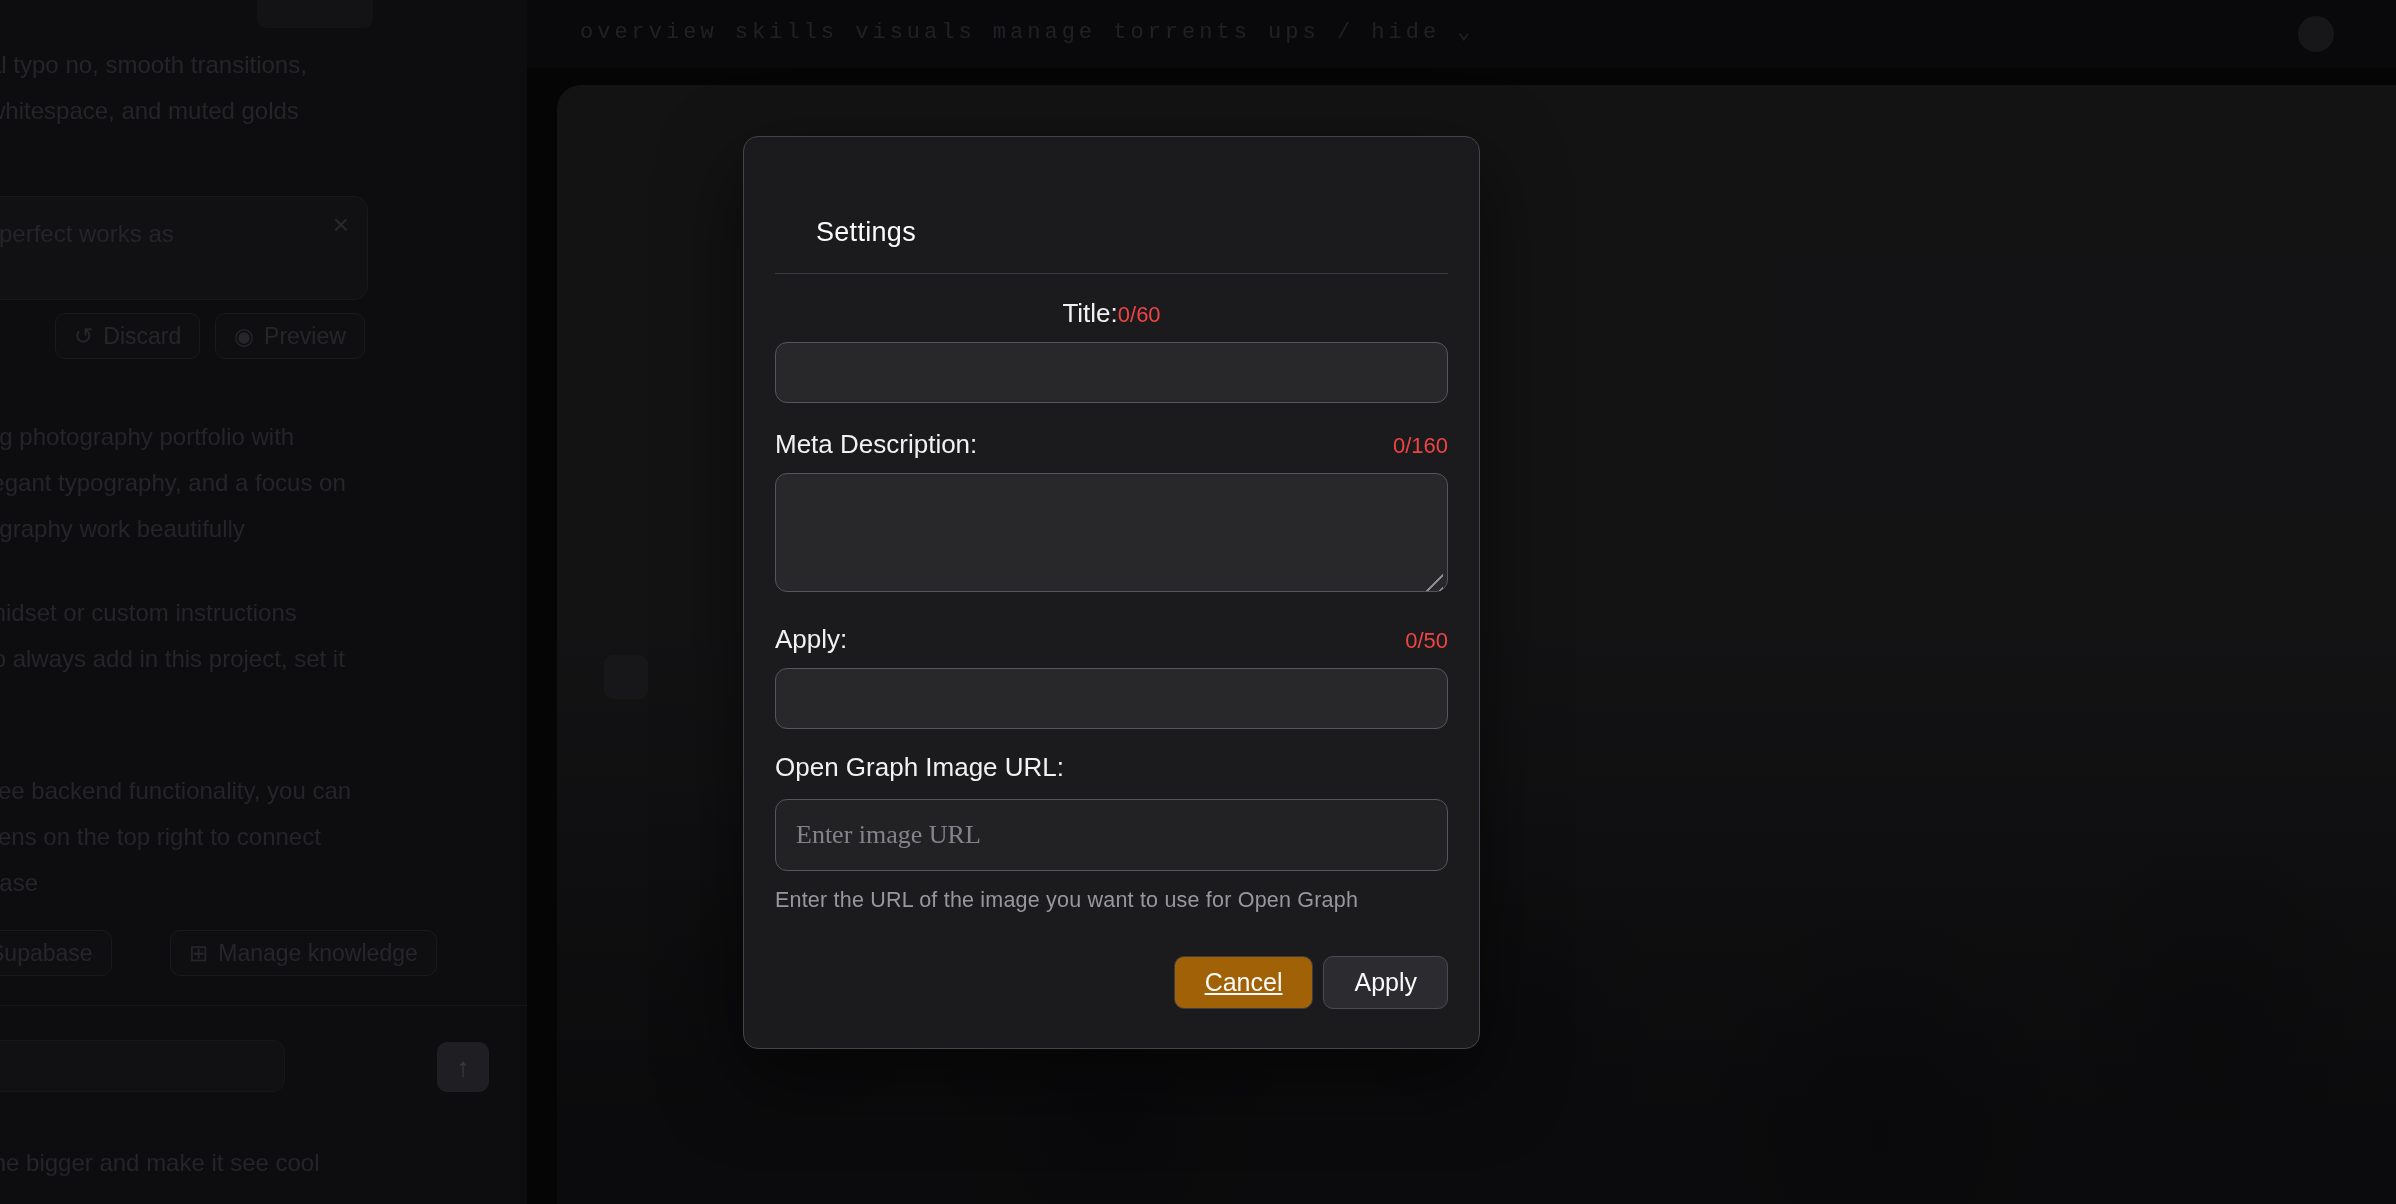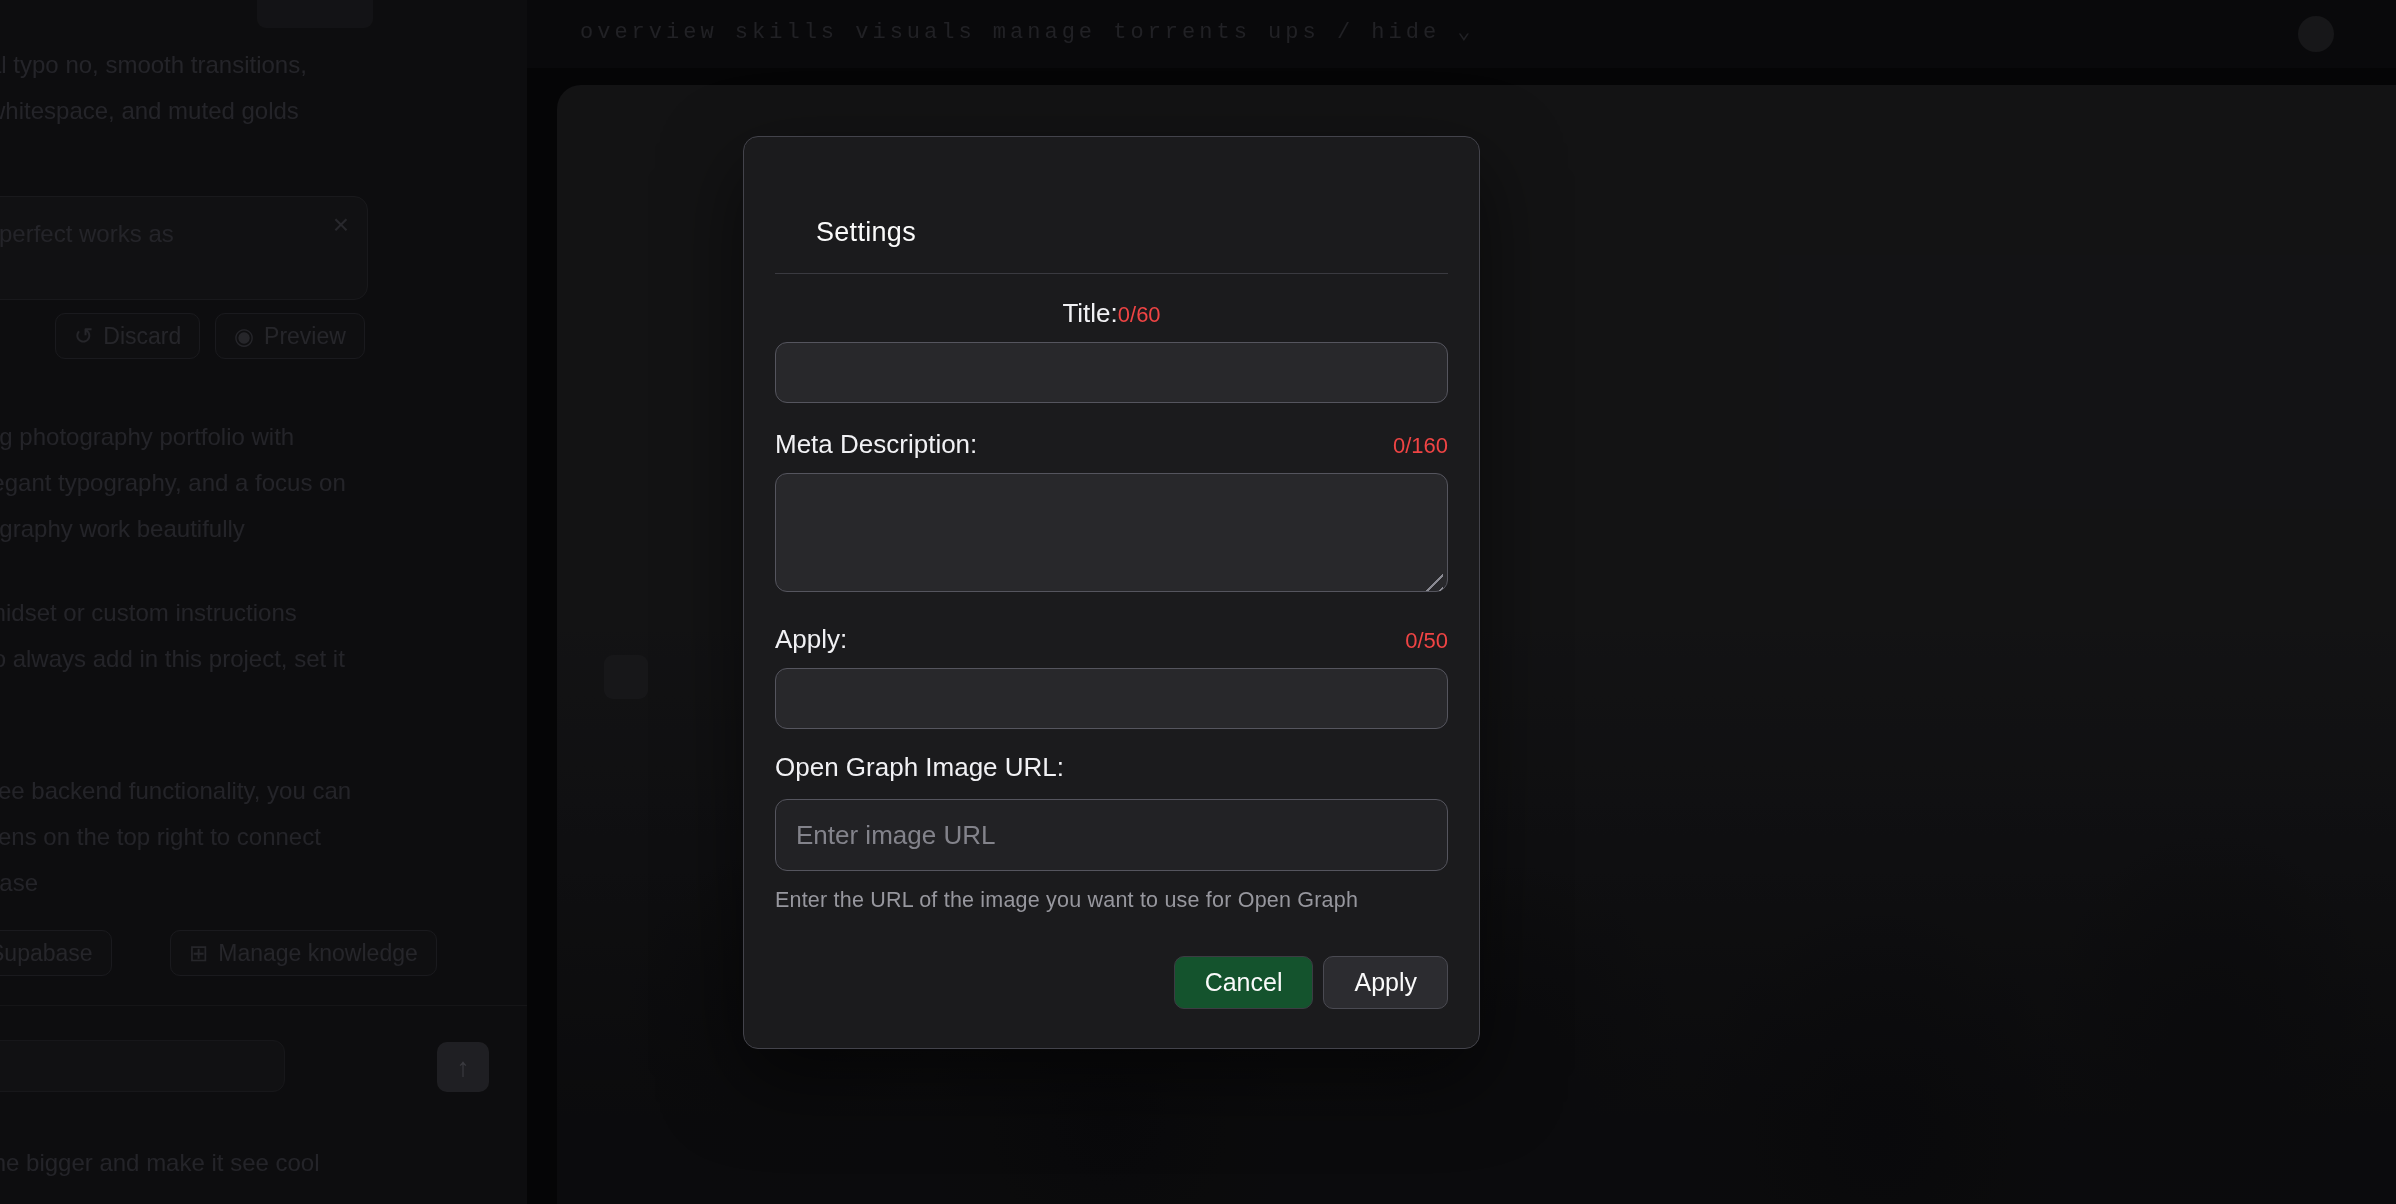--- a/index.html
+++ b/index.html
@@ -51,35 +51,35 @@
   .modal { position:absolute; left:743px; top:136px; width:737px; height:913px;
            background:#1b1b1d; border:1px solid #43434b; border-radius:15px;
            box-shadow:0 30px 80px rgba(0,0,0,.55); padding:80px 31px 0 31px; color:#ededf0; }
   .modal h1 { font-size:27px; font-weight:500; color:#fafafa; margin-left:41px; letter-spacing:.3px; }
   .modal .rule { height:1px; background:#3a3a40; margin-top:25px; }
   .field-row { display:flex; justify-content:space-between; align-items:baseline; }
   .field-label { font-size:26px; color:#f1f1f4; }
   .field-counter { font-size:22px; color:#ef4444; }
   .t-input { width:100%; height:61px; background:#28282b; border:1.5px solid #55555e;
              border-radius:12px; color:#ffffff; font-size:26px; padding:0 20px; outline:none;
-             font-family:Liberation Sans, sans-serif; }
+             font-family:Liberation Serif, serif; }
   .t-area { width:100%; height:119px; background:#28282b; border:1.5px solid #55555e;
             border-radius:12px; color:#ffffff; font-size:26px; padding:14px 20px; outline:none;
             resize:none; font-family:"Liberation Sans", sans-serif; position:relative; }
   .area-wrap { position:relative; }
   .resize-grip { position:absolute; right:5px; bottom:5px; width:18px; height:18px; pointer-events:none;
     background:repeating-linear-gradient(135deg, transparent 0 4px, #8a8a92 4px 6px, transparent 6px 9px); 
     clip-path:polygon(100% 0, 100% 100%, 0 100%); }
   .url-input { height:72px; background:#222225; }
   .url-input::placeholder { color:#83838b; }
   .helper { font-size:21.5px; color:#97979e; margin-top:17px; letter-spacing:.2px; }
   .btn-row { display:flex; justify-content:flex-end; gap:10px; margin-top:43px; }
   .btn { height:53px; border-radius:10px; font-size:25px; color:#fafafa; cursor:pointer;
          font-family:"Liberation Sans", sans-serif; padding:0 30px; }
-  .btn-cancel { background:#14532d; border:1px solid #3c3c43; }
+  .btn-cancel { background:#a16207; border:1px solid #3c3c43;text-decoration:underline; }
   .btn-apply { background:#2c2c30; border:1px solid #4a4a52; }
 </style>
 </head>
 <body>
 
 <div id="canvas">
 
   <div class="topbar">
     <div class="nav-text">overview   skills   visuals   manage torrents   ups / hide  ⌄</div>
     <div class="avatar-dot"></div>

